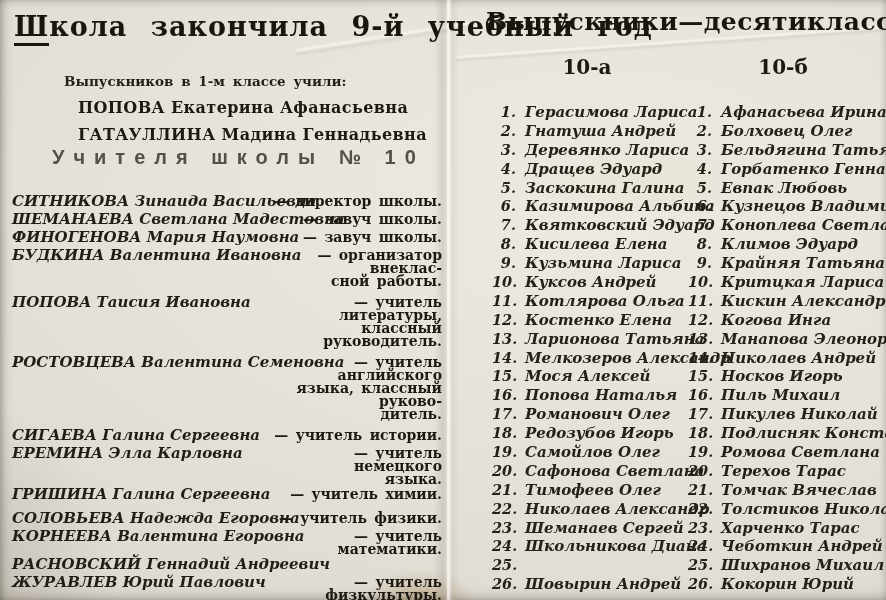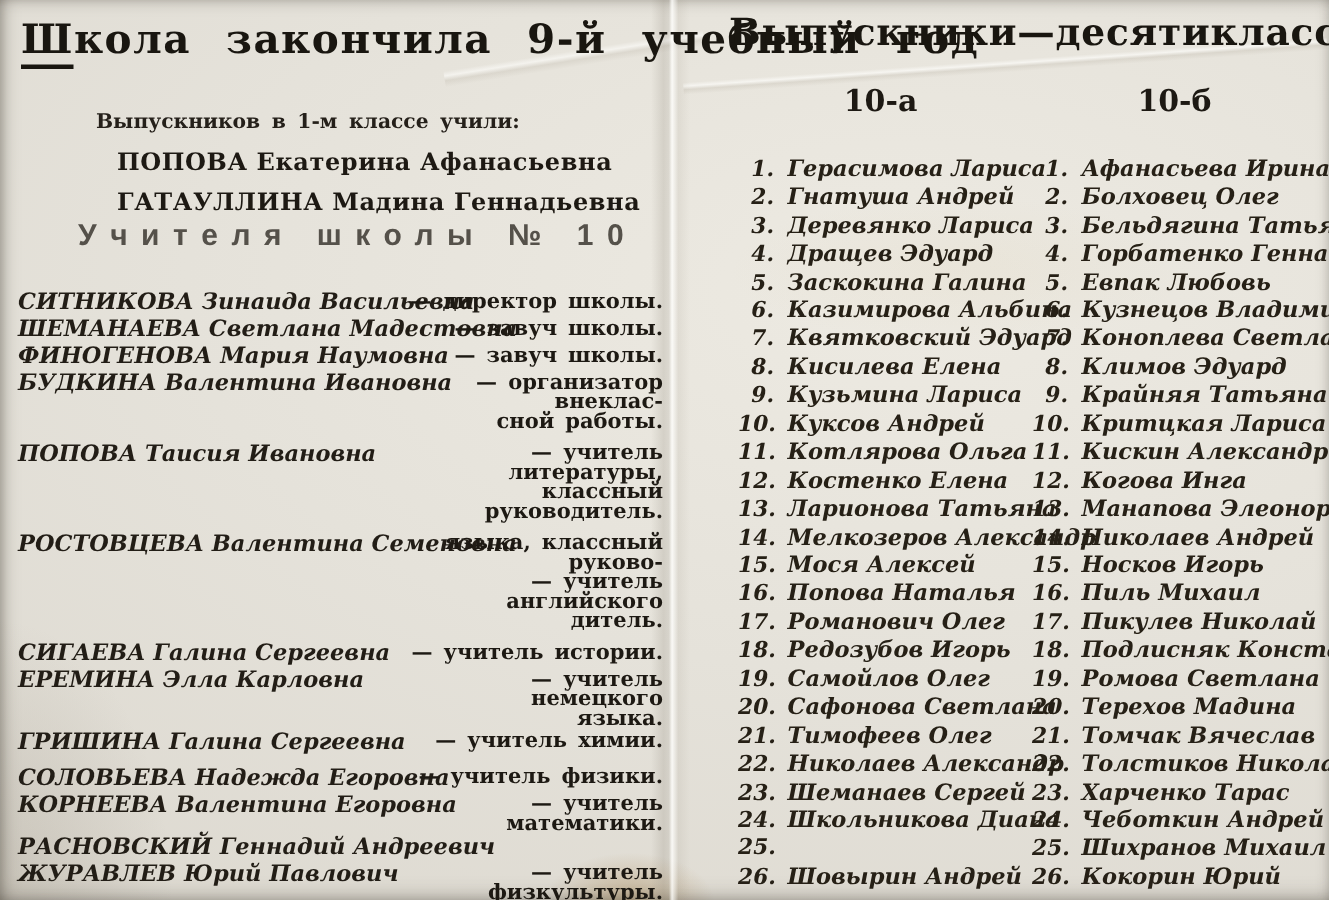--- a/index.html
+++ b/index.html
@@ -115,22 +115,22 @@
           <div class="t-name">ПОПОВА Таисия Ивановна</div>
           <div class="t-role">
             <div>— учитель литературы,</div>
             <div>классный руководитель.</div>
           </div>
         </div>
 
         <div class="t-row gap">
           <div class="t-name">РОСТОВЦЕВА Валентина Семеновна</div>
           <div class="t-role">
+            <div>— учитель английского</div>
             <div>языка, классный руково-</div>
-            <div>— учитель английского</div>
             <div>дитель.</div>
           </div>
         </div>
 
         <div class="t-row gap">
           <div class="t-name">СИГАЕВА Галина Сергеевна</div>
           <div class="t-role">
             <div>— учитель истории.</div>
           </div>
         </div>
@@ -415,21 +415,21 @@
           <span class="s-name">Подлисняк Константин</span>
         </div>
 
         <div class="s-row">
           <span class="s-num">19.</span>
           <span class="s-name">Ромова Светлана</span>
         </div>
 
         <div class="s-row">
           <span class="s-num">20.</span>
-          <span class="s-name">Терехов Мадина</span>
+          <span class="s-name">Терехов Тарас</span>
         </div>
 
         <div class="s-row">
           <span class="s-num">21.</span>
           <span class="s-name">Томчак Вячеслав</span>
         </div>
 
         <div class="s-row">
           <span class="s-num">22.</span>
           <span class="s-name">Толстиков Николай</span>

